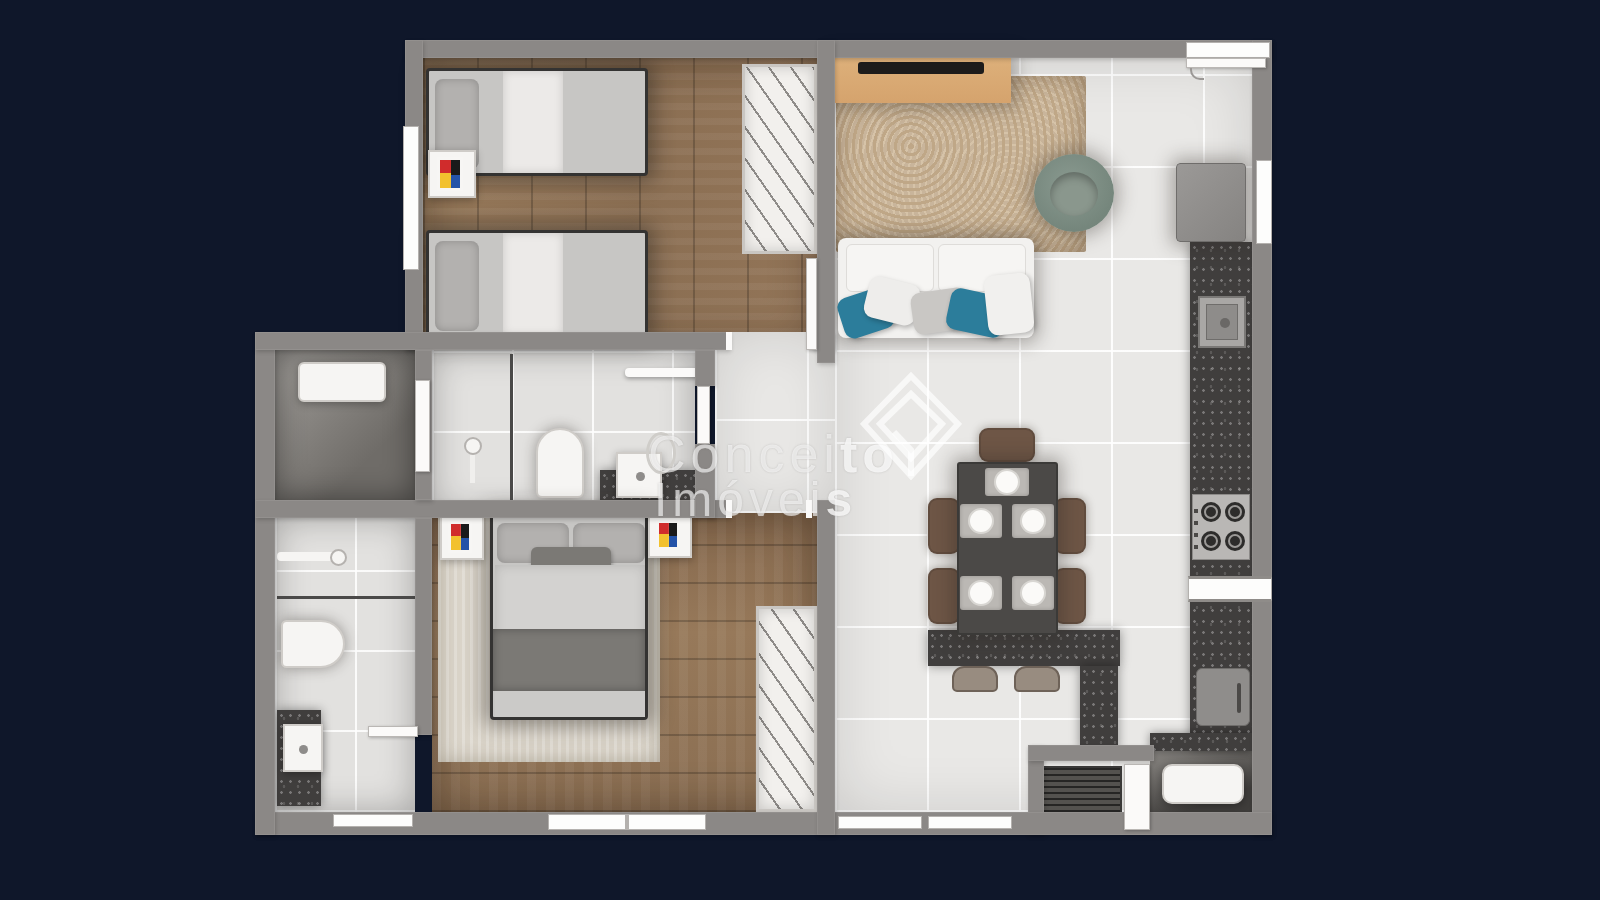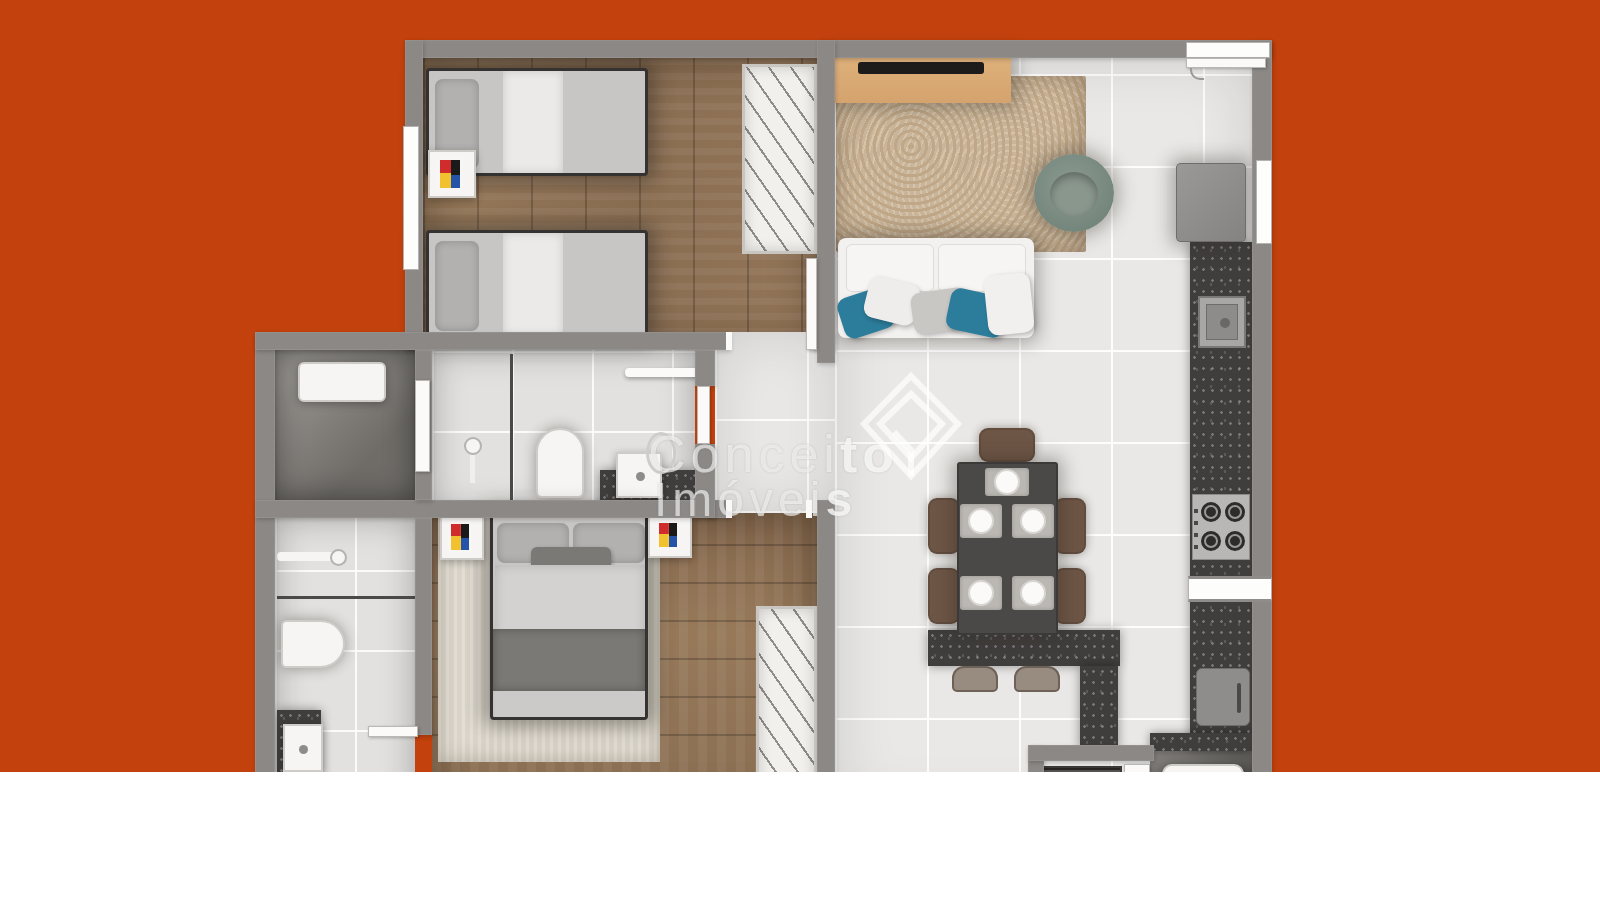--- a/index.html
+++ b/index.html
@@ -1,16 +1,16 @@
 <!DOCTYPE html>
 <html style="--wall: #8b8886; --wood: #8f7456; --tile: #e9e8e6; --granite: #403e3d; --rug_living: #c9b59b; --rug_master: #dad4c9; --sofa_white: #f2f1ef; --pillow_teal: #2c7d9b; --armchair_sage: #75867c; --console_wood: #d5a36d; --tv_black: #1d1c1b; --table_dark: #4b4947; --chair_brown: #6e5646; --stool_brown: #988c80; --bed_gray: #c7c6c4; --pillow_gray: #b3b1af; --blanket_dark: #7b7975; --fixture_white: #f6f5f3; --washer_dark: #54524f; --art_red: #d02c2c; --art_blue: #2453a8; --art_yellow: #f2c12e; --art_black: #1a1a1a;"><head>
 <meta charset="utf-8">
 <style>
   html,body{margin:0;padding:0;background:#ffffff;font-family:"Liberation Sans",sans-serif;}
-  #canvas{position:relative;width:1600px;height:772px;background:#c2410c;overflow:hidden;}
+  #canvas{position:relative;width:1600px;height:900px;background:#0f172a;overflow:hidden;}
   #canvas div{position:absolute;box-sizing:border-box;}
 
   
   .wall{background:var(--wall);box-shadow:inset 0 0 0 1px rgba(255,255,255,0.07),1px 2px 4px rgba(0,0,0,0.18);z-index:30;}
   .wood-v{background-color:var(--wood);
     background-image:repeating-linear-gradient(90deg,rgba(0,0,0,0.20) 0 2px,transparent 2px 54px),
       repeating-linear-gradient(0deg,rgba(255,255,255,0.05) 0 7px,transparent 7px 15px),
       linear-gradient(90deg,#97795a,#8a6e52 55%,#937558);
     box-shadow:inset 0 0 45px rgba(30,20,10,0.45);z-index:1;}
   .wood-h{background-color:var(--wood);

